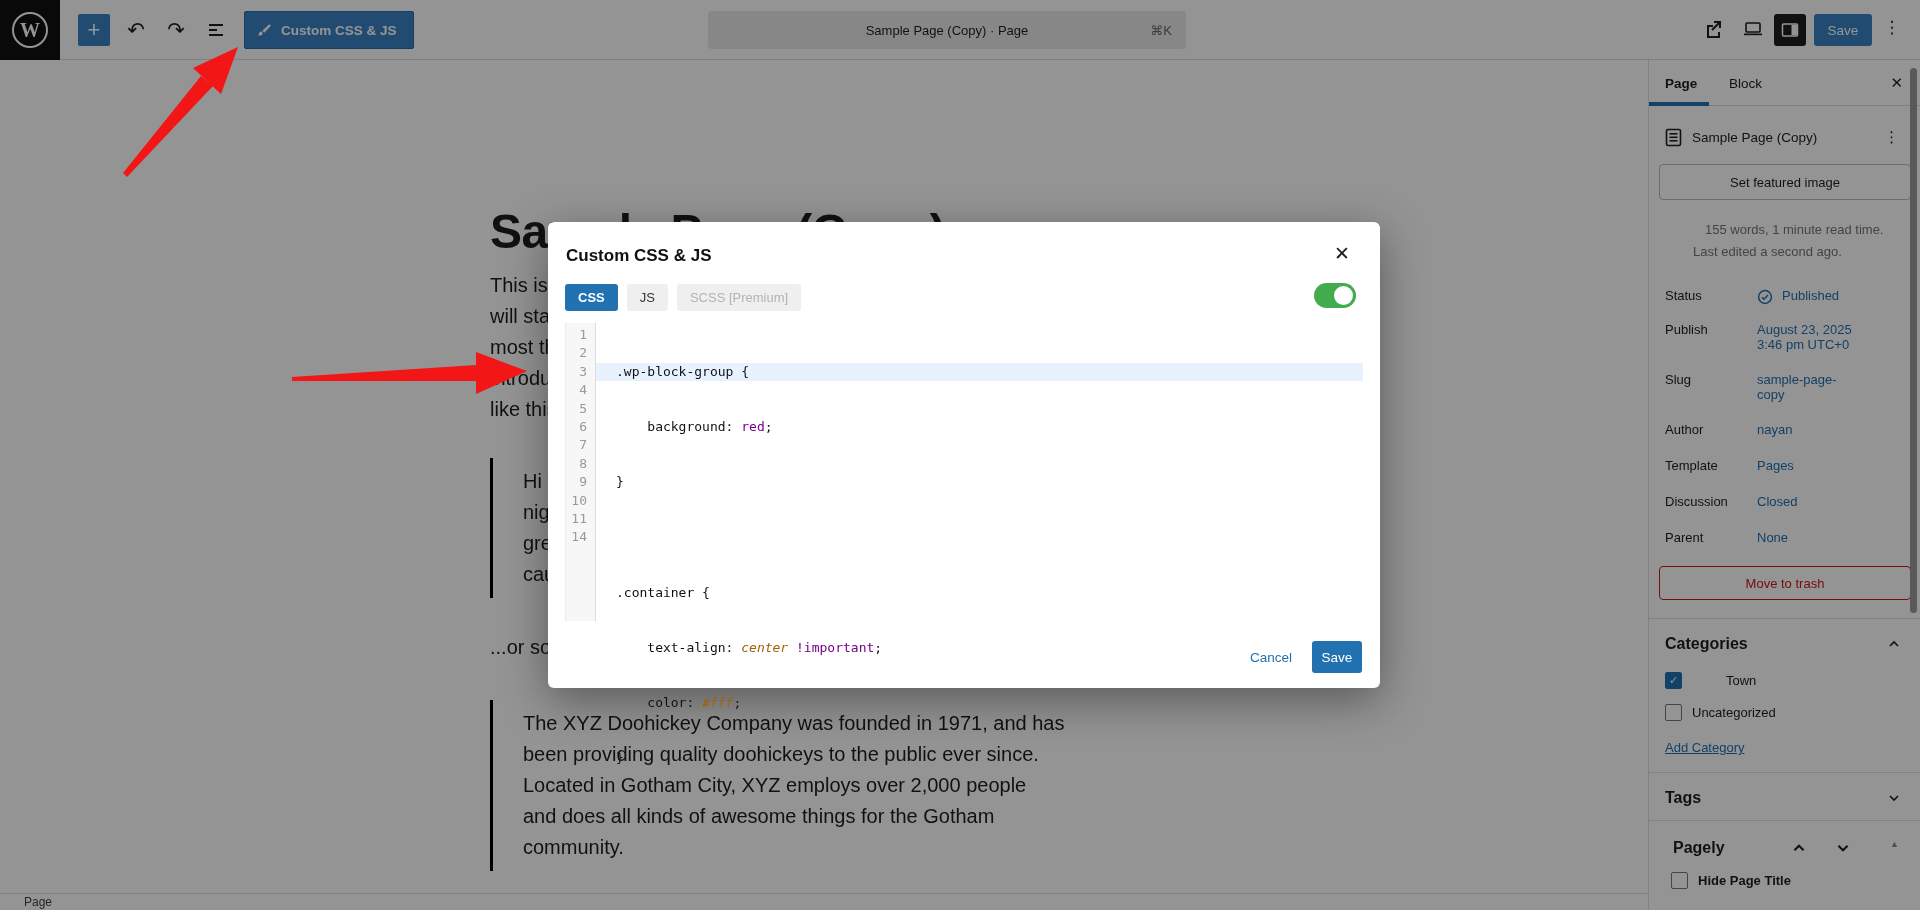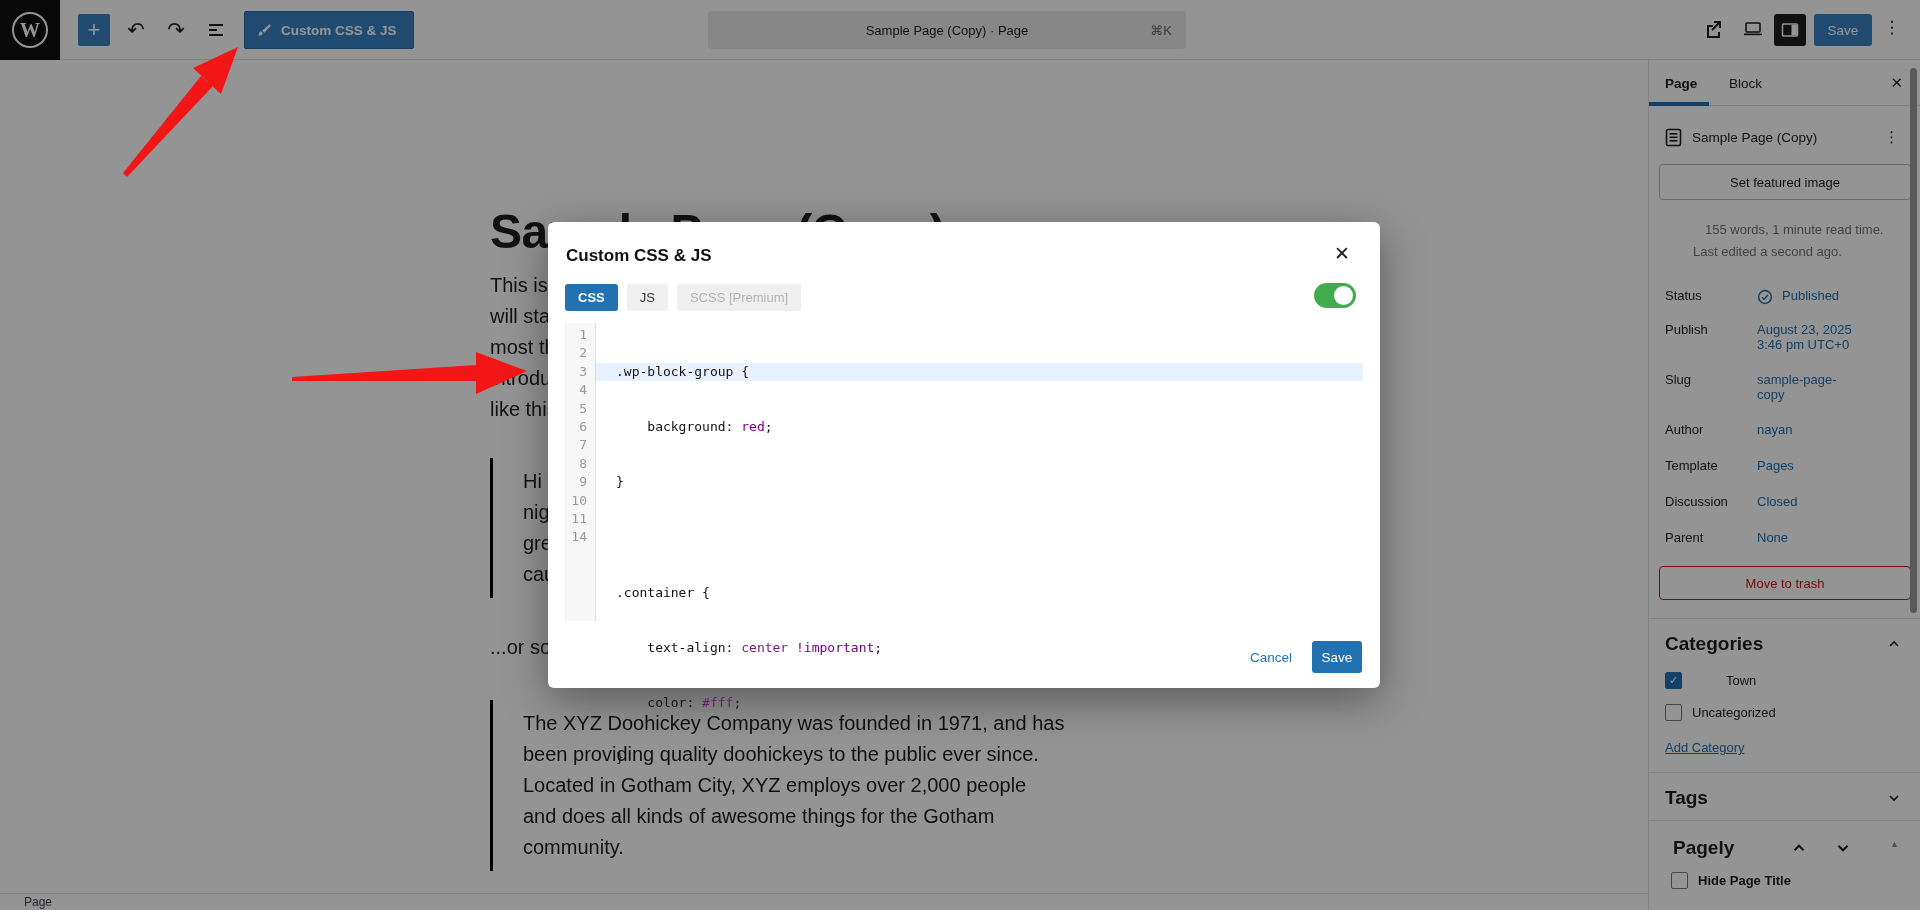--- a/index.html
+++ b/index.html
@@ -64,21 +64,21 @@
   .sb-feat{position:absolute;left:10px;top:104px;width:252px;height:36px;border:1px solid #bbb;
          border-radius:4px;display:flex;align-items:center;justify-content:center;color:#1e1e1e;}
   .sb-meta{position:absolute;left:16px;color:#757575;}
   .sb-row{position:absolute;left:16px;width:246px;display:flex;}
   .sb-row .lbl{width:92px;color:#1e1e1e;flex:none;}
   .sb-row .val{color:#2271b1;width:118px;display:flex;gap:9px;align-items:flex-start;}
   .sb-trash{position:absolute;left:10px;top:506px;width:252px;height:34px;border:1px solid #cc1818;
          border-radius:4px;color:#cc1818;display:flex;align-items:center;justify-content:center;}
   .sb-div{position:absolute;left:0;width:272px;height:1px;background:#e0e0e0;}
   .sb-sec{position:absolute;left:16px;width:240px;display:flex;align-items:center;}
-  .sb-sec .t{font-weight:600;font-size:19px;}
+  .sb-sec .t{font-weight:600;font-size:16px;}
   .sb-sec .chev{position:absolute;right:4px;}
   .cb{width:17px;height:17px;border:1.5px solid #777;border-radius:2px;flex:none;
        display:flex;align-items:center;justify-content:center;background:#fff;}
   .cb.checked{background:#2271b1;border-color:#2271b1;color:#fff;font-size:11px;}
   .cb.checked::after{content:"✓";}
   .cb-row{position:absolute;left:16px;display:flex;align-items:center;gap:10px;}
   .sb-link{position:absolute;left:16px;color:#2271b1;text-decoration:underline;}
   .sb-scroll{position:absolute;right:3px;top:8px;width:7px;height:545px;background:#9a9a9a;
        border-radius:4px;}
   .pg-tri{position:absolute;right:6px;top:3px;color:#8a8a8a;font-size:9px;}
@@ -103,21 +103,21 @@
        border-radius:50%;}
   .m-editor{position:absolute;left:17px;top:101px;width:798px;height:298px;display:flex;
        font-family:"DejaVu Sans Mono",monospace;font-size:13px;line-height:18.4px;
        border-left:1px solid #eee;}
   .cm-gutter{width:30px;background:#f7f7f7;border-right:1px solid #ddd;color:#999;
        text-align:right;padding:3px 8px 0 0;flex:none;}
   .cm-code{flex:1;padding-top:3px;white-space:pre;color:#111;}
   .cm-line{padding-left:20px;height:18.4px;}
   .cm-line.active{background:#e8f2ff;}
   .tok-k{color:#770088;}
-  .tok-a{color:#701a75;}
+  .tok-a{color:#a16207;font-style:italic;}
   .m-cancel{position:absolute;right:88px;top:428px;color:#2271b1;font-size:13.5px;}
   .m-save{position:absolute;right:18px;top:419px;width:50px;height:32px;background:#2271b1;
        border-radius:3px;color:#fff;font-size:13.5px;display:flex;align-items:center;
        justify-content:center;}
 
   .arrows{position:absolute;left:0;top:0;width:1920px;height:910px;z-index:20;pointer-events:none;}
 </style>
 </head>
 <body>
 

